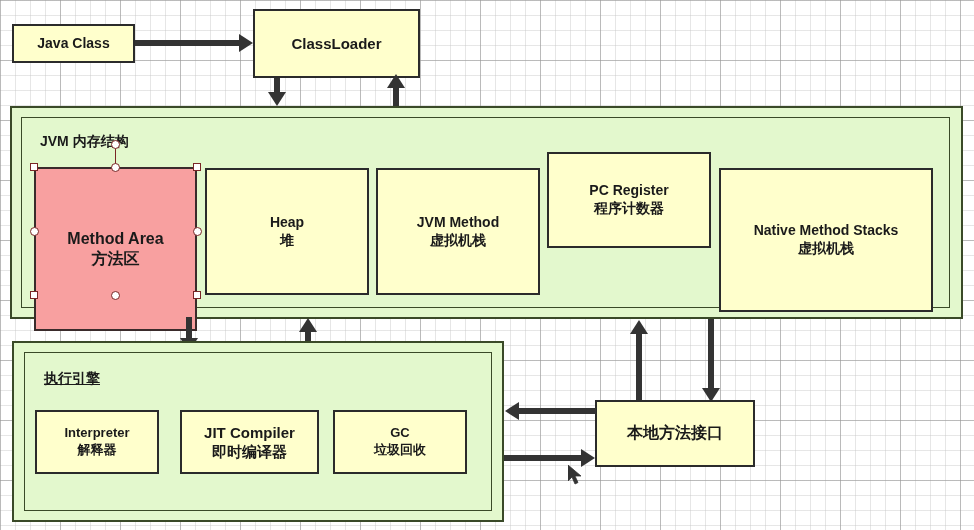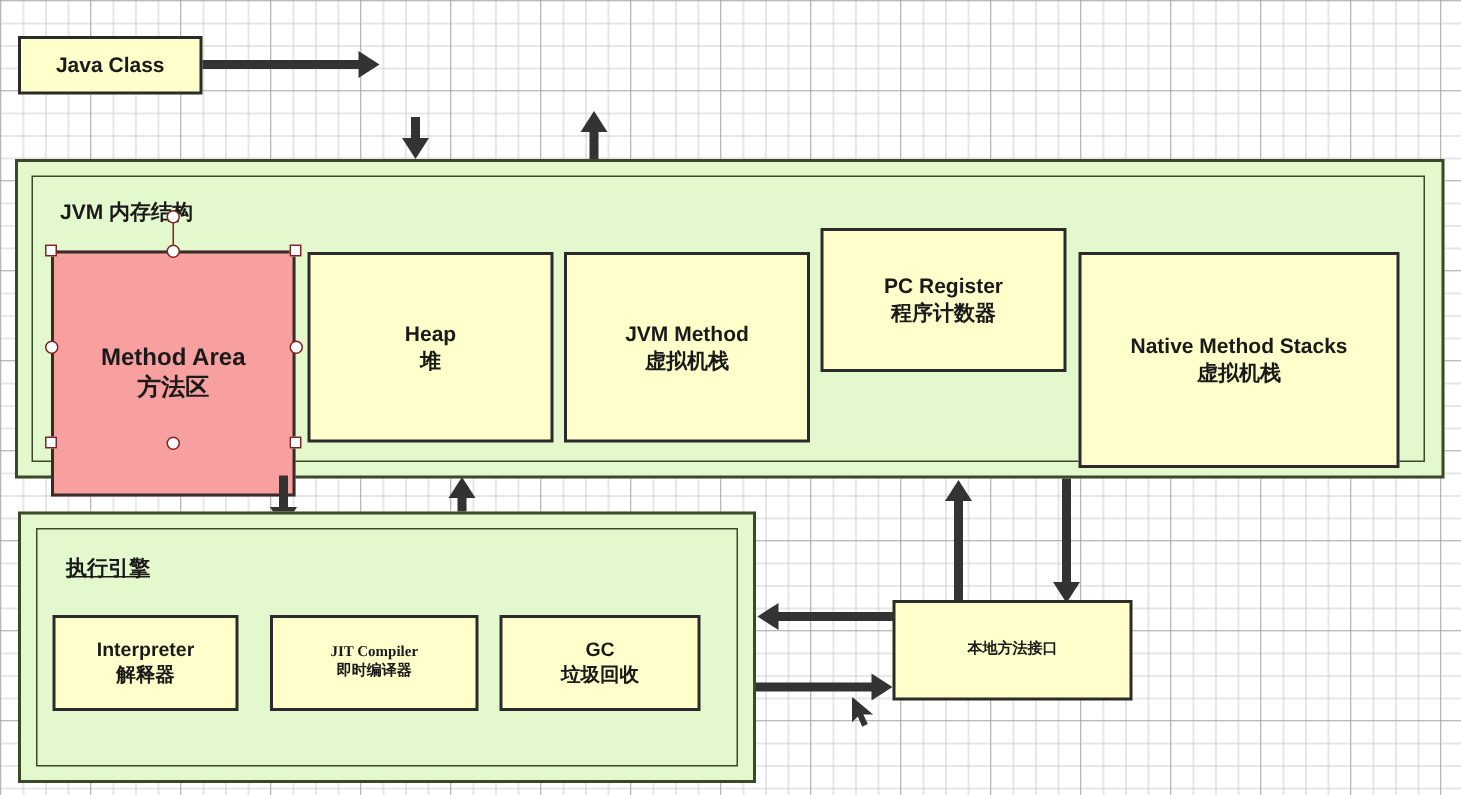--- a/index.html
+++ b/index.html
@@ -137,20 +137,23 @@
 
 <div id="canvas">
 
   <div class="node box-yellow" style="left:12px; top:24px; width:123px; height:39px; font-size:14px;">
     <span class="line-en">Java Class</span>
   </div>
 
   <div class="arrow-v" style="left:135px; top:40px; width:105px; height:6px;"></div>
   <div class="head head-right" style="left:239px; top:34px;"></div>
 
+  <div class="node box-yellow" style="left:253px; top:9px; width:167px; height:69px; font-size:15px;">
+    <span class="line-en">ClassLoader</span>
+  </div>
 
   <div class="arrow-v" style="left:274px; top:78px; width:6px; height:16px;"></div>
   <div class="head head-down" style="left:268px; top:92px;"></div>
 
   <div class="arrow-v" style="left:393px; top:86px; width:6px; height:20px;"></div>
   <div class="head head-up" style="left:387px; top:74px;"></div>
 
   <div class="group-outer" style="left:10px; top:106px; width:953px; height:213px;"></div>
   <div class="group-inner" style="left:21px; top:117px; width:929px; height:191px;"></div>
   <div class="group-title" style="left:40px; top:133px; font-size:14px;">JVM 内存结构</div>
@@ -206,31 +209,31 @@
 
   <div class="group-outer" style="left:12px; top:341px; width:492px; height:181px;"></div>
   <div class="group-inner" style="left:24px; top:352px; width:468px; height:159px;"></div>
   <div class="group-title" style="left:44px; top:370px; font-size:14px;text-decoration:underline;">执行引擎</div>
 
   <div class="node box-yellow" style="left:35px; top:410px; width:124px; height:64px; font-size:13px;">
     <span class="line-en">Interpreter</span>
     <span class="line-zh">解释器</span>
   </div>
 
-  <div class="node box-yellow" style="left:180px; top:410px; width:139px; height:64px; font-size:10px;font-family:Liberation Serif, serif;">
+  <div class="node box-yellow" style="left:180px; top:410px; width:139px; height:64px; font-size:15px;">
     <span class="line-en">JIT Compiler</span>
     <span class="line-zh">即时编译器</span>
   </div>
 
   <div class="node box-yellow" style="left:333px; top:410px; width:134px; height:64px; font-size:13px;">
     <span class="line-en">GC</span>
     <span class="line-zh">垃圾回收</span>
   </div>
 
-  <div class="node box-yellow" style="left:595px; top:400px; width:160px; height:67px; font-size:10px;">
+  <div class="node box-yellow" style="left:595px; top:400px; width:160px; height:67px; font-size:16px;">
     <span class="line-zh">本地方法接口</span>
   </div>
 
   <div class="arrow-v" style="left:518px; top:408px; width:78px; height:6px;"></div>
   <div class="head head-left" style="left:505px; top:402px;"></div>
 
   <div class="arrow-v" style="left:504px; top:455px; width:78px; height:6px;"></div>
   <div class="head head-right" style="left:581px; top:449px;"></div>
 
   <svg class="cursor" style="left:568px; top:465px; width:18px; height:22px;" viewBox="0 0 18 22">

